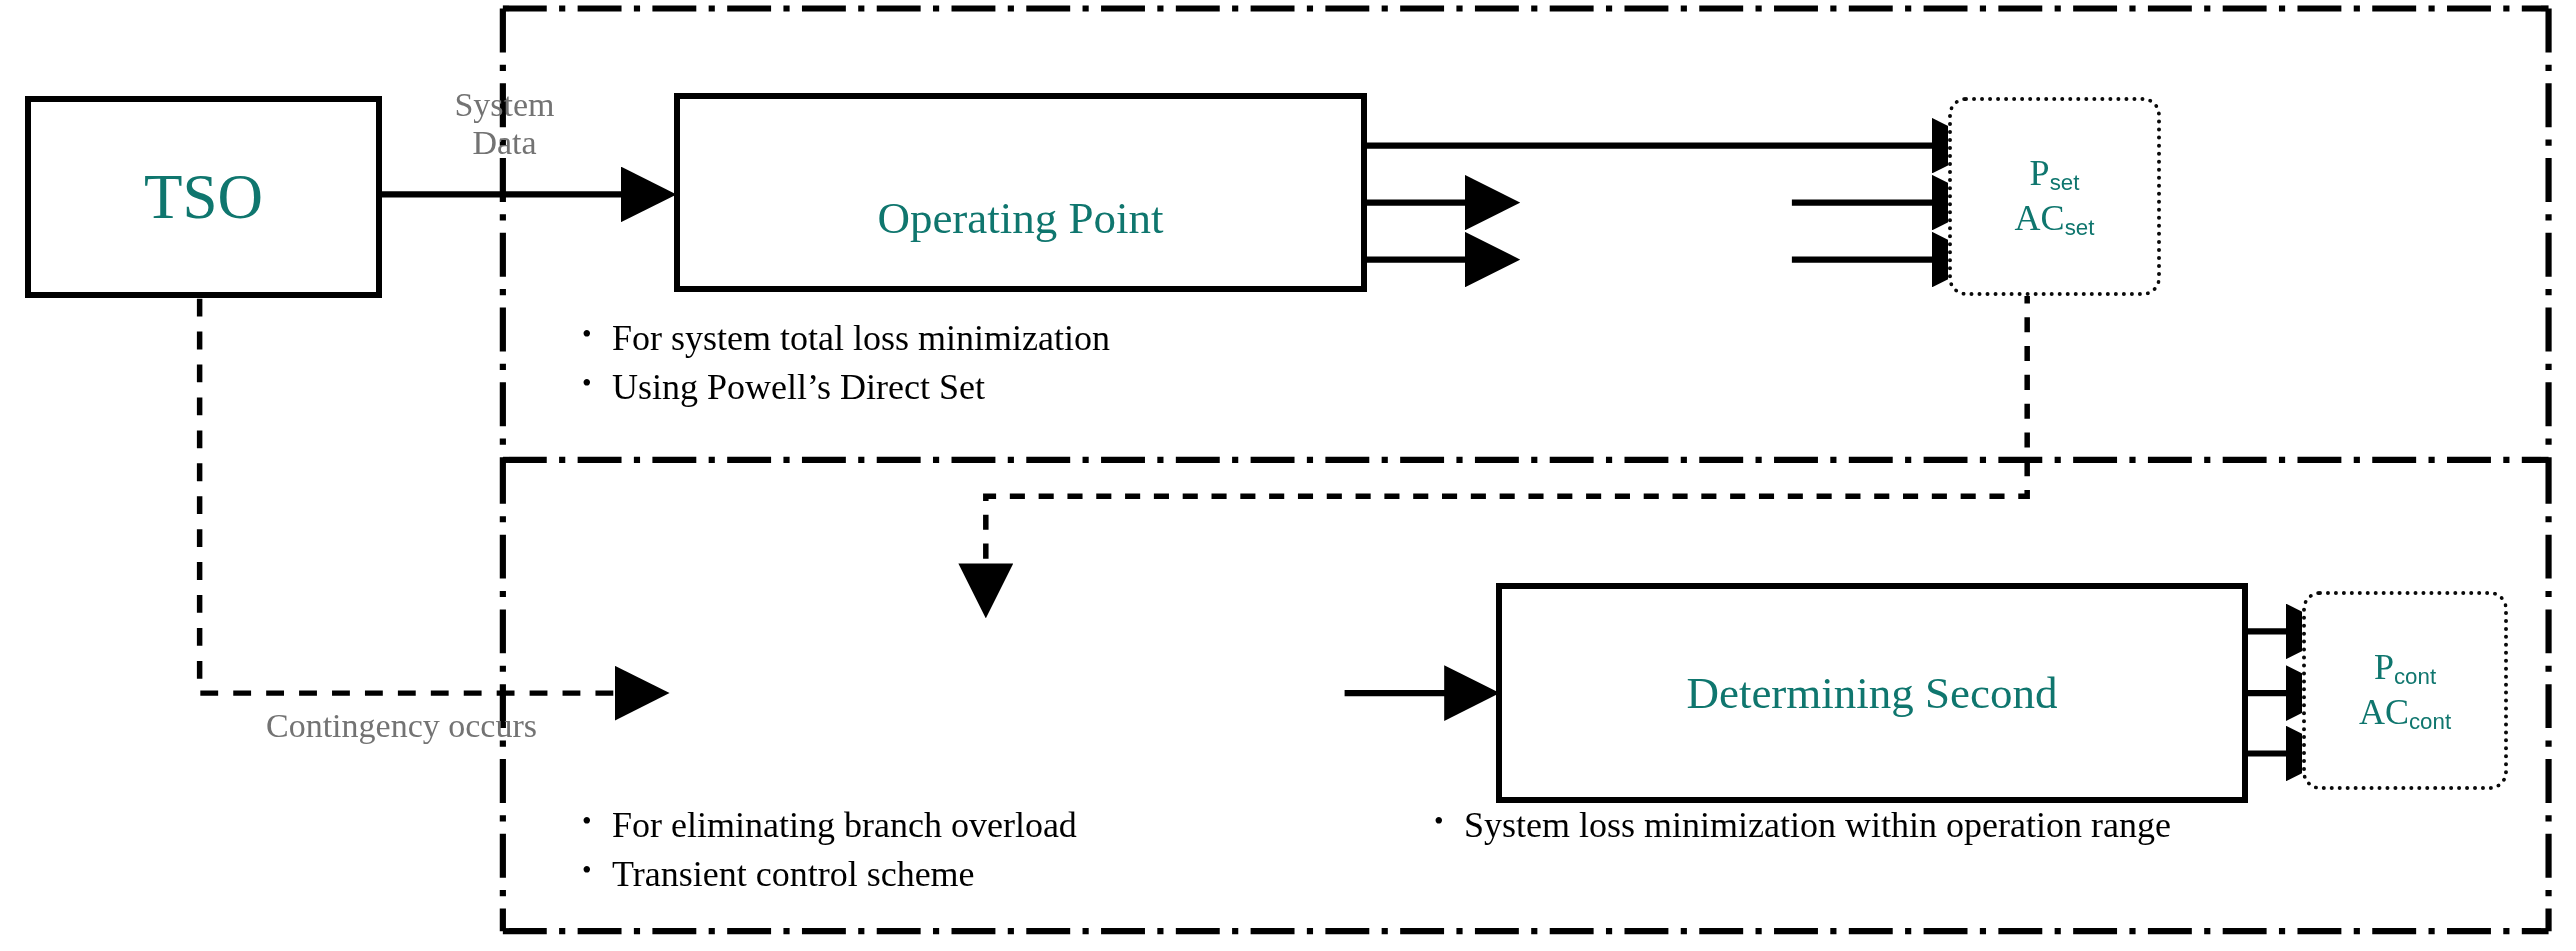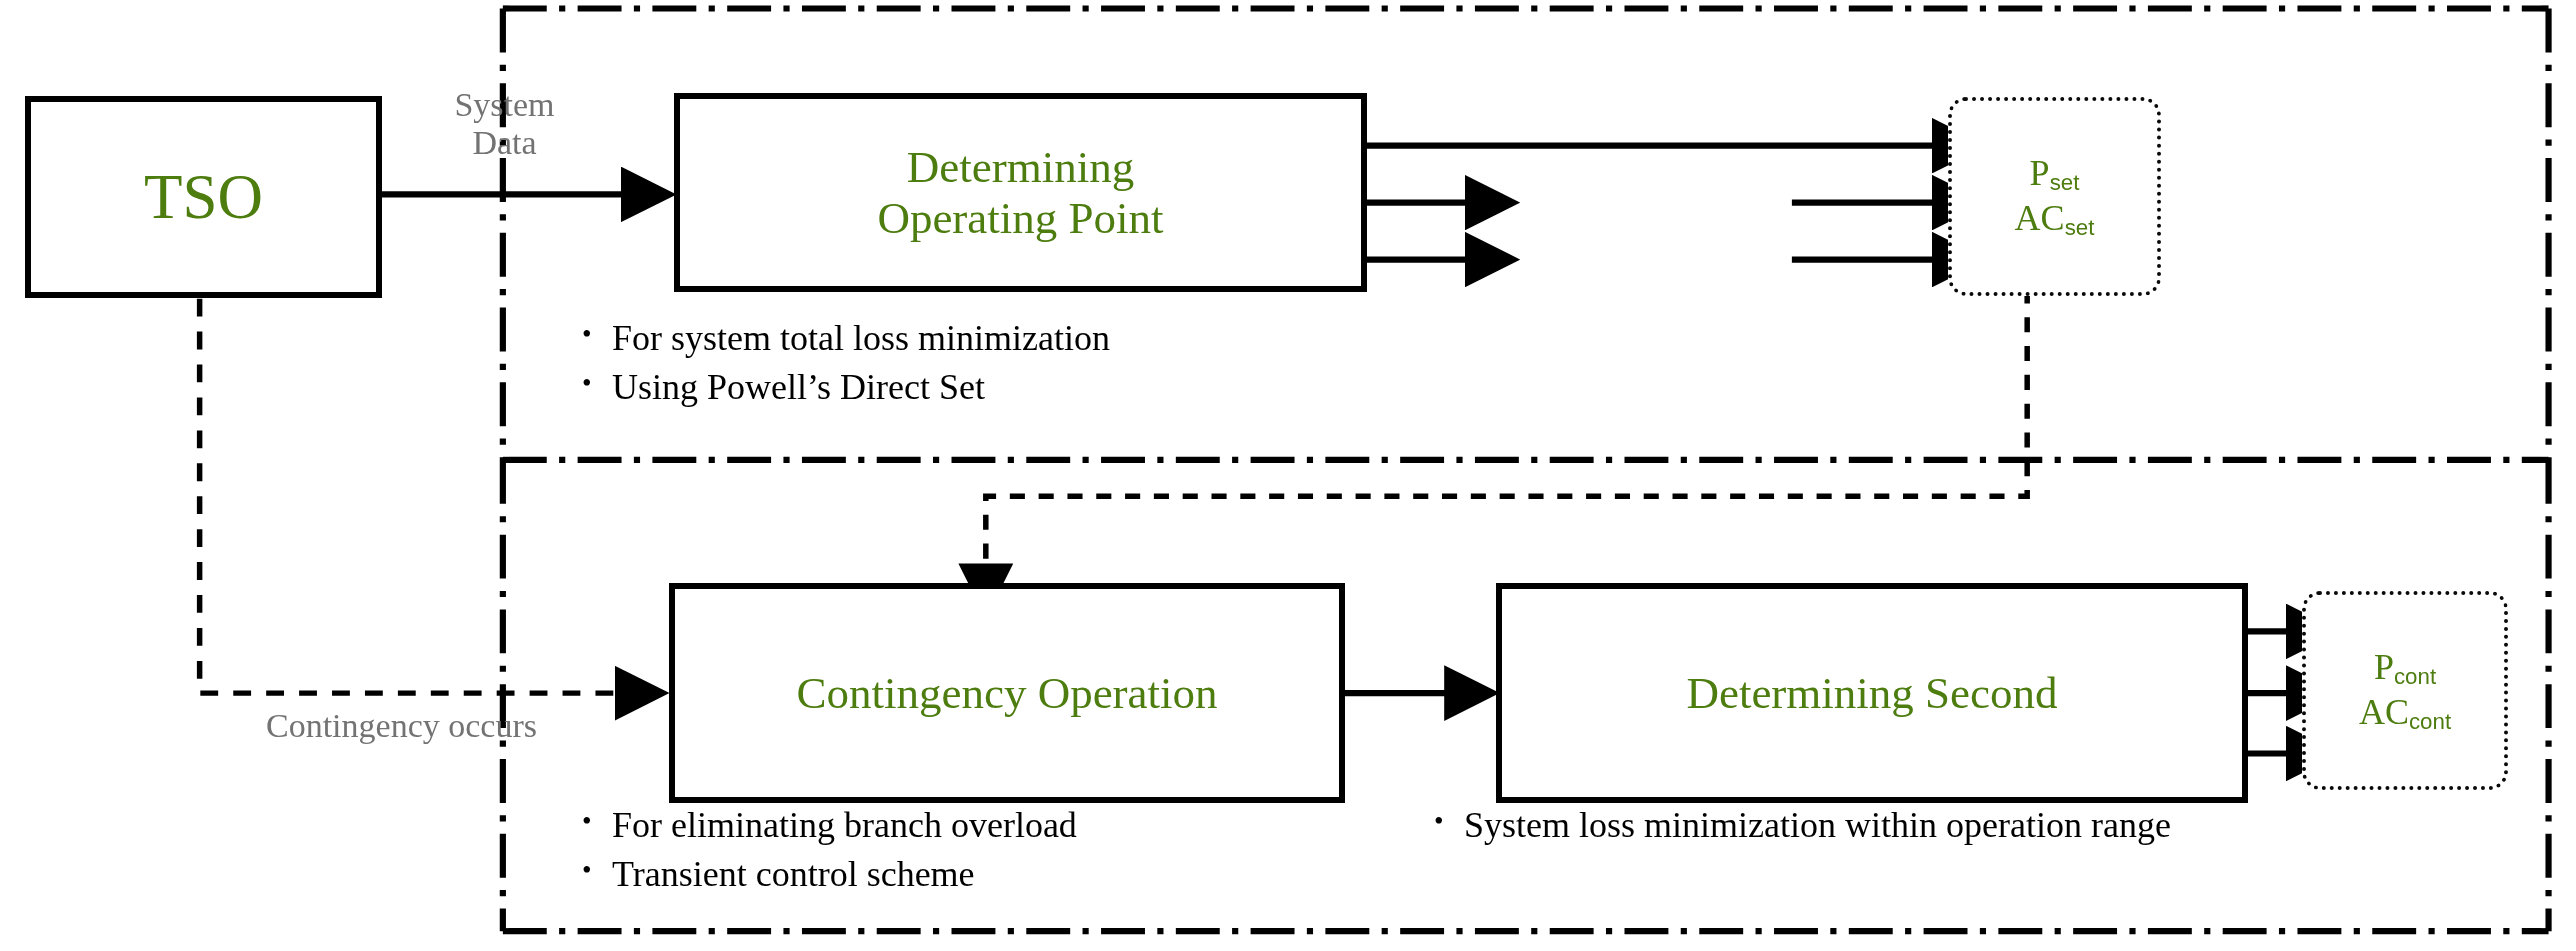--- a/index.html
+++ b/index.html
@@ -2,21 +2,21 @@
 <html style="font-size:11px"><head>
 <meta charset="utf-8">
 <style>
   html,body{margin:0;padding:0;background:#fff;}
   body{width:2576px;height:952px;font-family:"Liberation Serif",serif;overflow:hidden;}
   #stage{position:relative;width:2576px;height:952px;background:#fff;}
   svg.layer{position:absolute;left:0;top:0;width:2576px;height:952px;}
   .node{position:absolute;box-sizing:border-box;display:flex;align-items:center;justify-content:center;text-align:center;}
   .solidbox{border:6.2px solid #000;background:#fff;}
   .dotbox{border:4.1px dotted #0a0a0a;border-radius:18px;background:#fff;}
-  .ttl{font-family:"Liberation Serif",serif;color:#4d7c0f;line-height:1.12;}
+  .ttl{font-family:"Liberation Serif",serif;color:#0f766e;line-height:1.12;}
   .t-tso{font-size:63px;}
   .t-box{font-size:45px;}
   .t-small{font-size:34px;}
   .t-dot{font-size:36px;line-height:1.18;}
   .lbl{position:absolute;font-family:"Liberation Serif",serif;color:#737373;text-align:center;line-height:1.12;}
   .bullets{position:absolute;font-family:"Liberation Serif",serif;font-size:36px;color:#000;}
   .bline{display:flex;align-items:flex-start;margin-bottom:5.5px;}
   .bdot{width:30px;flex:0 0 30px;text-align:left;font-size:27.4px;line-height:1.25;}
   .btxt{flex:1;line-height:1.22;}
   sub{font-size:0.62em;vertical-align:-0.22em;font-family:"Liberation Sans",sans-serif;}
@@ -86,36 +86,33 @@
       <line x1="3200" y1="1098" x2="3352" y2="1098" stroke="#000" stroke-width="9" marker-end="url(#ah)"></line>
     </g>
   </svg>
 
   <div class="node solidbox" style="left:25px; top:96px; width:357px; height:202px;">
     <span class="ttl t-tso">TSO</span>
   </div>
 
   <div class="node solidbox" style="left:674px; top:93px; width:693px; height:199px;">
     <span class="ttl t-box">
-      <span>Determining</span><br>
+      <br>
       <span>Operating Point</span>
     </span>
   </div>
 
 
   <div class="node dotbox" style="left:1948px; top:97px; width:213px; height:199px;">
     <span class="ttl t-dot sub-serif">
       <span>P</span><sub>set</sub><br>
       <span>AC</span><sub>set</sub>
     </span>
   </div>
 
-  <div class="node solidbox" style="left:669px; top:583px; width:676px; height:220px;">
-    <span class="ttl t-box">Contingency Operation</span>
-  </div>
 
   <div class="node solidbox" style="left:1496px; top:583px; width:752px; height:220px;">
     <span class="ttl t-box">
       <span>Determining Second</span><br>
     </span>
   </div>
 
   <div class="node dotbox" style="left:2302px; top:591px; width:206px; height:199px;">
     <span class="ttl t-dot sub-serif">
       <span>P</span><sub>cont</sub><br>

